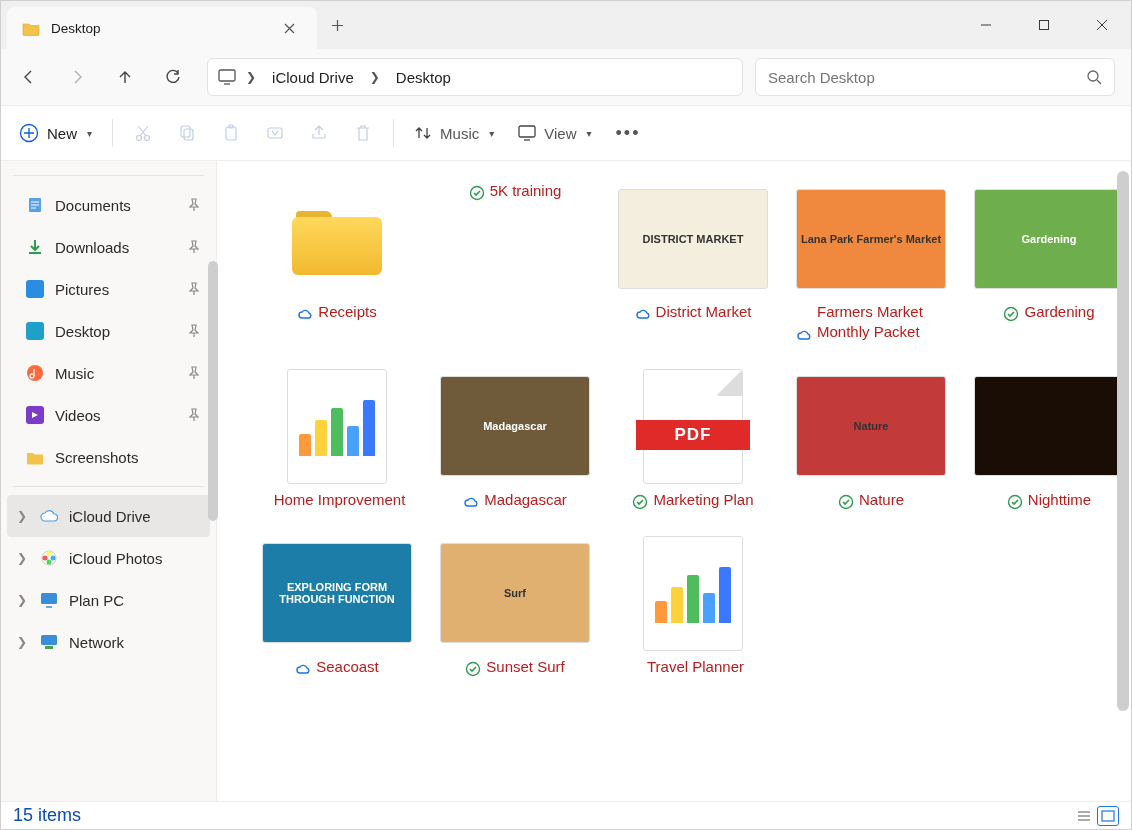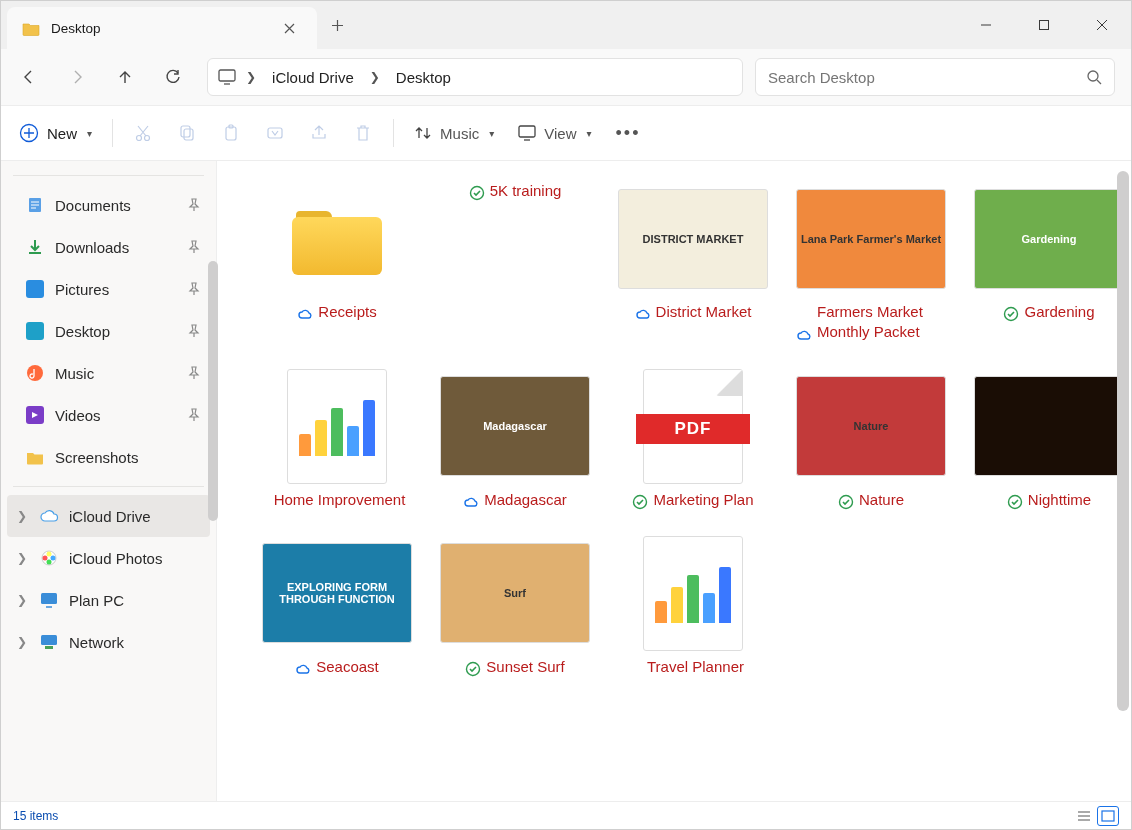--- a/index.html
+++ b/index.html
@@ -52,28 +52,28 @@
   .sidebar-scroll { position:absolute; right:-2px; top:100px; width:10px; height:260px; background:#cfcece; border-radius:6px;}
 
   
   .content-wrap { flex:1; position:relative; overflow:hidden; }
   .content { padding:20px 30px 10px 40px; display:grid; grid-template-columns:repeat(5, 160px); gap:26px 18px; align-content:start; justify-content:start; overflow-y:auto; height:100%;}
   .item { display:flex; flex-direction:column; align-items:center; width:160px; cursor:pointer;}
   .thumb { width:150px; height:115px; display:flex; align-items:center; justify-content:center; margin-bottom:6px;}
   .thumb-img { width:150px; height:100px; border-radius:3px; border:1px solid #ddd; background:#e6e6e6; display:flex; align-items:center; justify-content:center; font-size:11px; color:#666; overflow:hidden; text-align:center; font-weight:600;}
   .thumb-doc { width:100px; height:115px; background:#fff; border:1px solid #ddd; border-radius:3px; position:relative; display:flex; align-items:center; justify-content:center;}
   .doc-fold { position:absolute; top:0; right:0; width:26px; height:26px; background:linear-gradient(135deg,#fff 0 48%, #ddd 52% 100%); border-bottom-left-radius:3px;}
-  .pdf-band { position:absolute; left:-8px; right:-8px; top:44px; height:30px; background:#e02a2a; color:#fff; font-weight:700; font-size:17px; display:flex; align-items:center; justify-content:center; letter-spacing:1px;}
+  .pdf-band { position:absolute; left:-8px; right:-8px; top:50px; height:30px; background:#e02a2a; color:#fff; font-weight:700; font-size:17px; display:flex; align-items:center; justify-content:center; letter-spacing:1px;}
   .item-label { display:flex; align-items:flex-end; gap:5px; font-size:15px; color:#b91c1c; text-align:left; line-height:1.35; max-width:150px;}
   .item-label .txt { flex:1; word-wrap:break-word;}
   .status-icon { width:16px; height:16px; flex-shrink:0; margin-top:2px;}
   .content-scroll { position:absolute; right:2px; top:10px; width:12px; height:540px; background:#cfcece; border-radius:6px;}
 
   
-  .statusbar { height:28px; border-top:1px solid #ededed; display:flex; align-items:center; padding:0 12px; font-size:12px; color:#0a4db0; background:#fff;}
+  .statusbar { height:28px; border-top:1px solid #ededed; display:flex; align-items:center; padding:0 12px; font-size:18px; color:#0a4db0; background:#fff;}
   .statusbar .view-toggles { margin-left:auto; display:flex; gap:2px;}
   .vt { width:22px; height:20px; display:flex; align-items:center; justify-content:center; color:#555; cursor:pointer; border-radius:3px;}
   .vt.active { color:#1a73e8; border:1px solid #1a73e8;}
 
   
   .folder-glyph { width:90px; height:72px; position:relative;}
   .folder-glyph::before{content:'';position:absolute;top:8px;left:4px;width:36px;height:12px;background:#e8b52f;border-radius:4px 6px 0 0;}
   .folder-glyph::after{content:'';position:absolute;top:14px;left:0;right:0;bottom:0;background:linear-gradient(#ffd85b,#f2b92f);border-radius:6px;}
 
   

